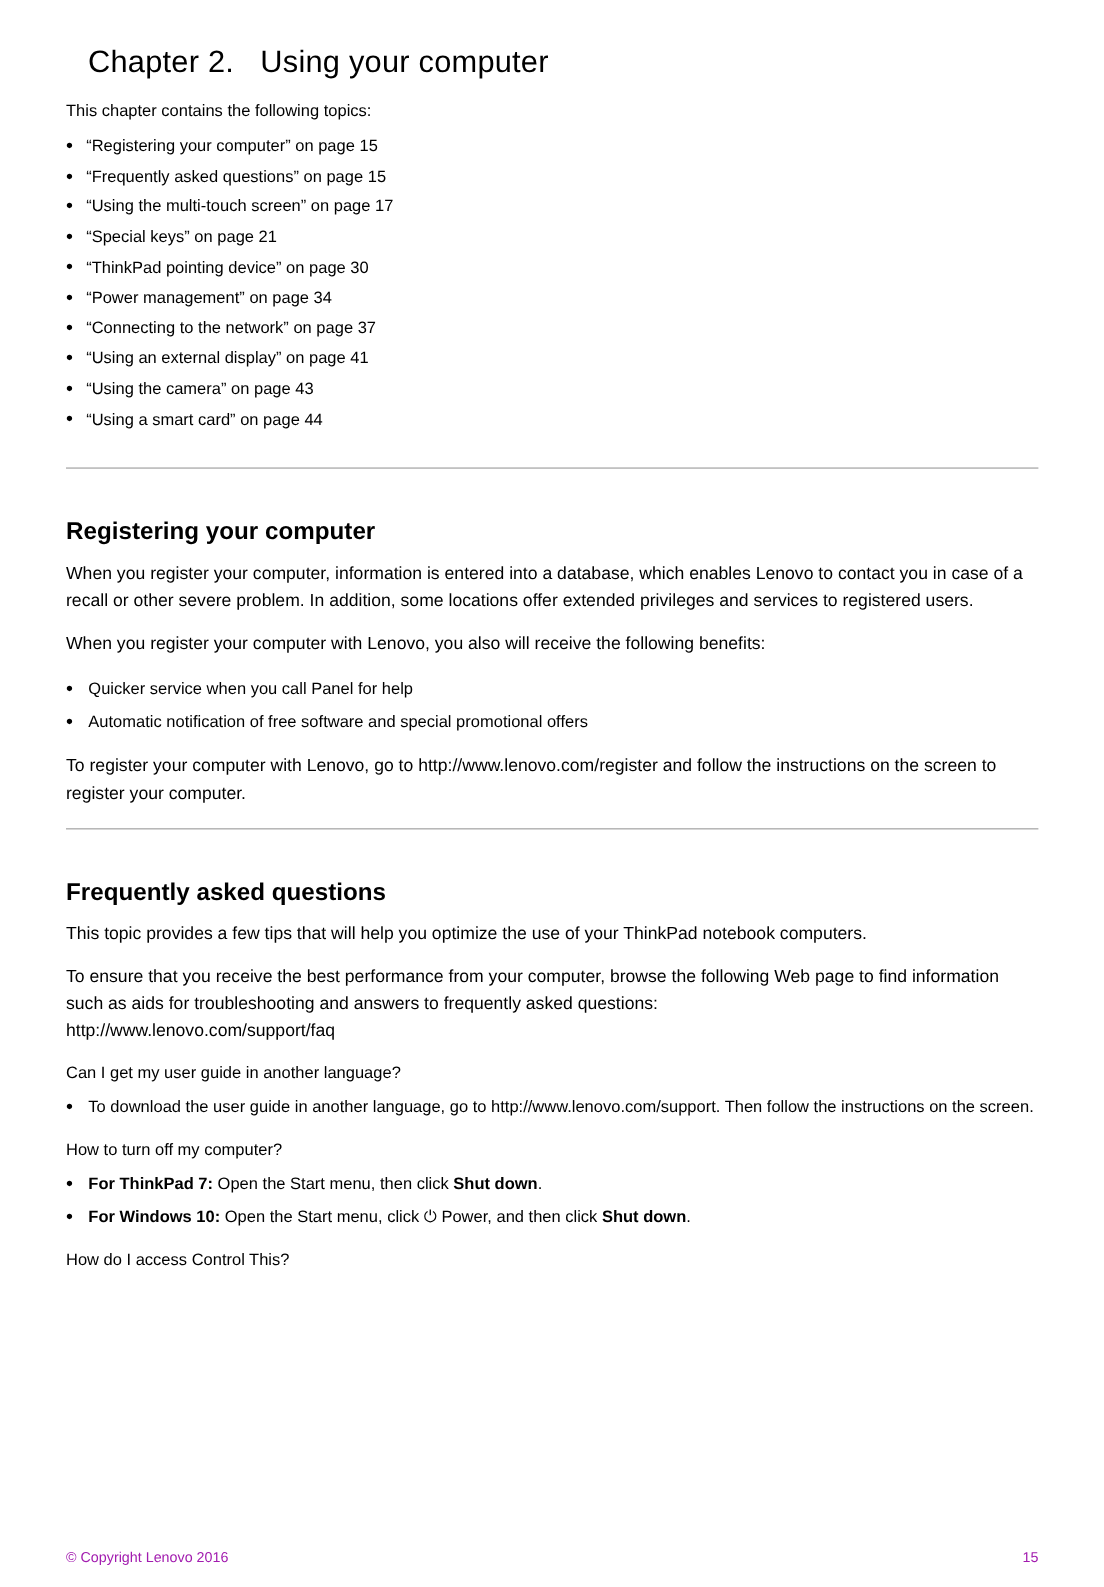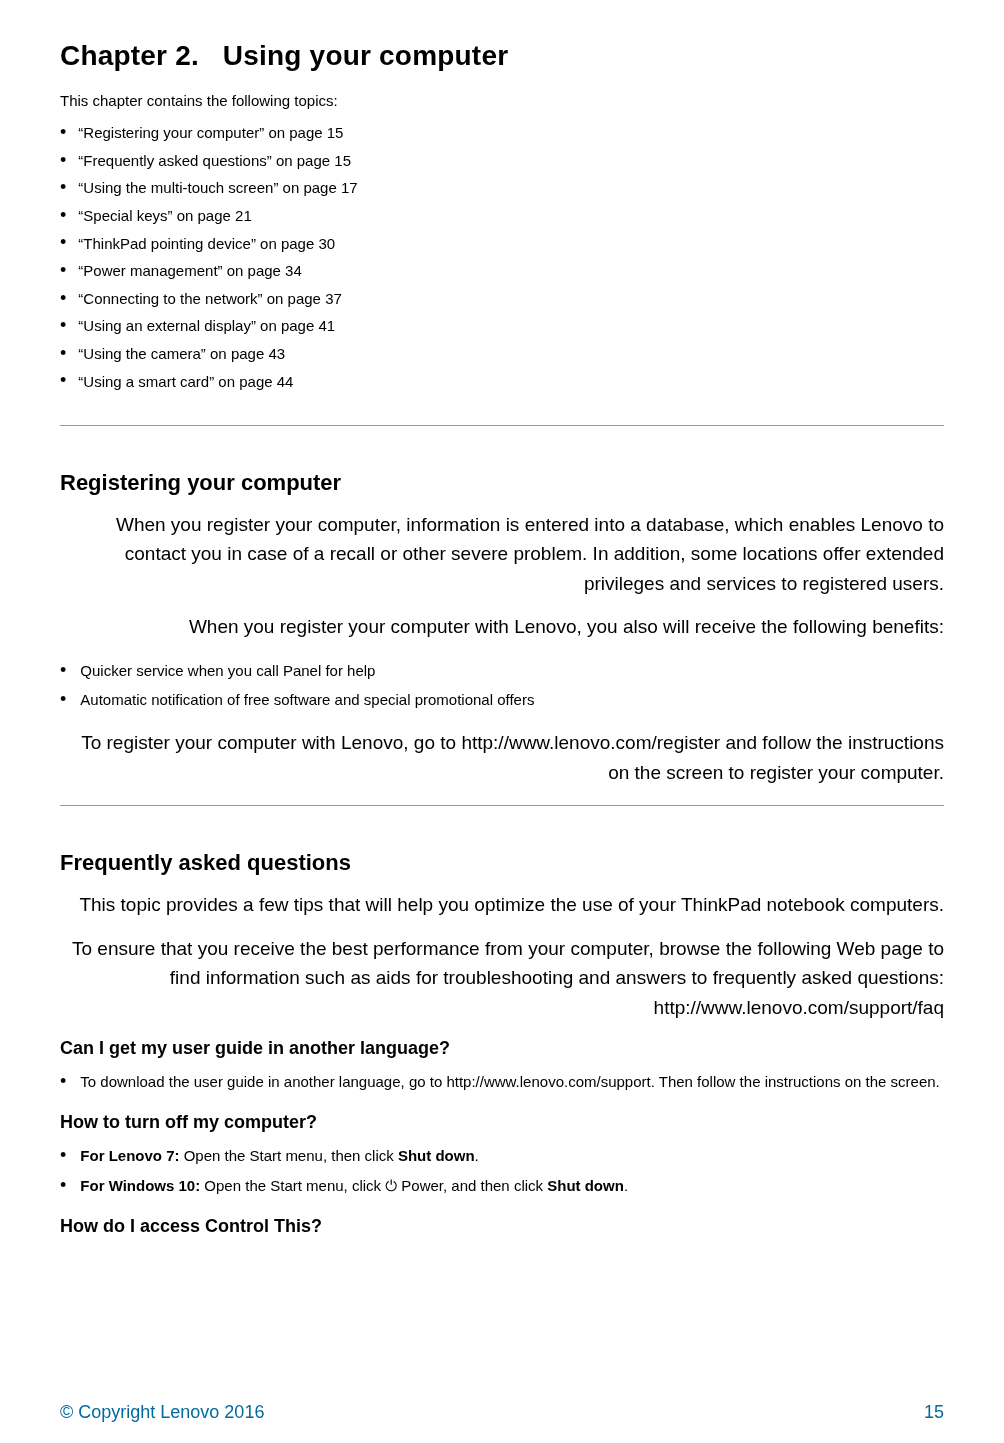--- a/index.html
+++ b/index.html
@@ -13,23 +13,24 @@
       font-family: Arial, Helvetica, sans-serif;
       font-size: 15px;
       color: #000000;
       width: 1004px;
       min-height: 1443px;
       padding: 40px 60px 40px 60px;
     }
 
     .chapter-title {
       font-size: 28px;
-      font-weight: bold;
+      font-weight: normal;
       margin-bottom: 20px;
       letter-spacing: 0.2px;
+      margin-left: 20px;
     }
 
     .intro-text {
       margin-bottom: 10px;
       font-size: 15px;
     }
 
     .toc-list {
       list-style: none;
       padding: 0;
@@ -58,24 +59,23 @@
     }
 
     .section-title {
       font-size: 22px;
       font-weight: bold;
       margin-bottom: 14px;
       margin-top: 44px;
     }
 
     .body-text {
-      font-size: 19px;
+      font-size: 16px;
       line-height: 1.55;
       margin-bottom: 14px;
-      text-align: right;
     }
 
     .bullet-list {
       list-style: none;
       padding: 0;
       margin: 0 0 14px 0;
     }
 
     .bullet-list li {
       padding: 3px 0 3px 0;
@@ -87,22 +87,22 @@
 
     .bullet-list li::before {
       content: "•";
       margin-right: 14px;
       font-size: 18px;
       line-height: 1.3;
       flex-shrink: 0;
     }
 
     .subsection-title {
-      font-size: 18px;
-      font-weight: bold;
+      font-size: 15px;
+      font-weight: normal;
       margin: 16px 0 8px 0;
     }
 
     .indent-list {
       list-style: none;
       padding: 0;
       margin: 0 0 14px 0;
     }
 
     .indent-list li {
@@ -132,22 +132,22 @@
     }
 
     .footer {
       position: fixed;
       bottom: 20px;
       left: 0;
       width: 1004px;
       display: flex;
       justify-content: space-between;
       padding: 0 60px;
-      font-size: 18px;
-      color: #0369a1;
+      font-size: 13px;
+      color: #a21caf;
     }
   </style>
 </head>
 <body>
 
 <h1 class="chapter-title">Chapter 2.&nbsp;&nbsp; Using your computer</h1>
 
 <p class="intro-text">This chapter contains the following topics:</p>
 
 <ul class="toc-list">
@@ -216,21 +216,21 @@
 <ul class="indent-list">
   <li>
     <span class="indent-content">To download the user guide in another language, go to http://www.lenovo.com/support.  Then follow the instructions on the screen.</span>
   </li>
 </ul>
 
 <p class="subsection-title">How to turn off my computer?</p>
 
 <ul class="indent-list">
   <li>
-    <span><span class="bold">For Lenovo 7:</span><span> Open the Start menu, then click </span><span class="bold">Shut down</span><span>.</span></span>
+    <span><span class="bold">For ThinkPad 7:</span><span> Open the Start menu, then click </span><span class="bold">Shut down</span><span>.</span></span>
   </li>
   <li>
     <span><span class="bold">For Windows 10:</span><span> Open the Start menu, click ⏻ Power, and then click </span><span class="bold">Shut down</span><span>.</span></span>
   </li>
 </ul>
 
 <p class="subsection-title">How do I access Control This?</p>
 
 <div class="footer">
   <span>© Copyright Lenovo 2016</span>

